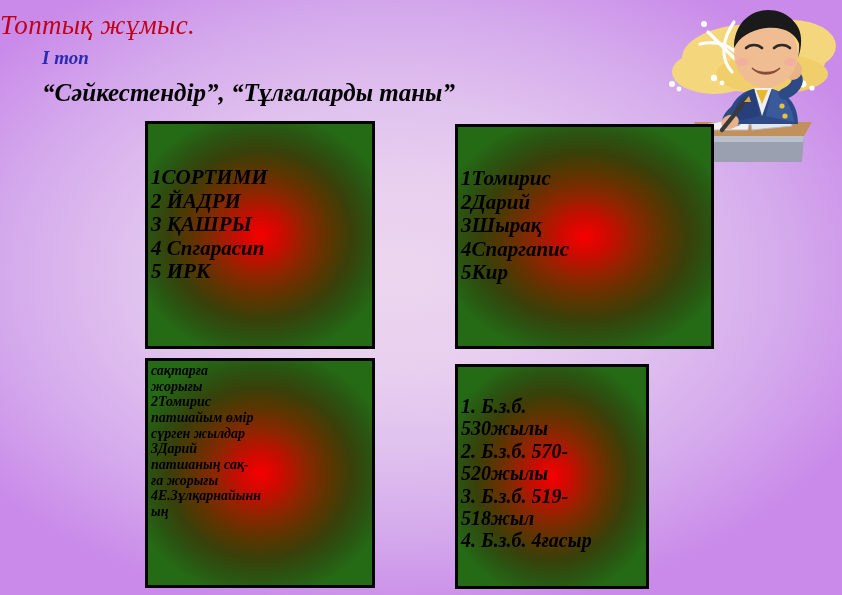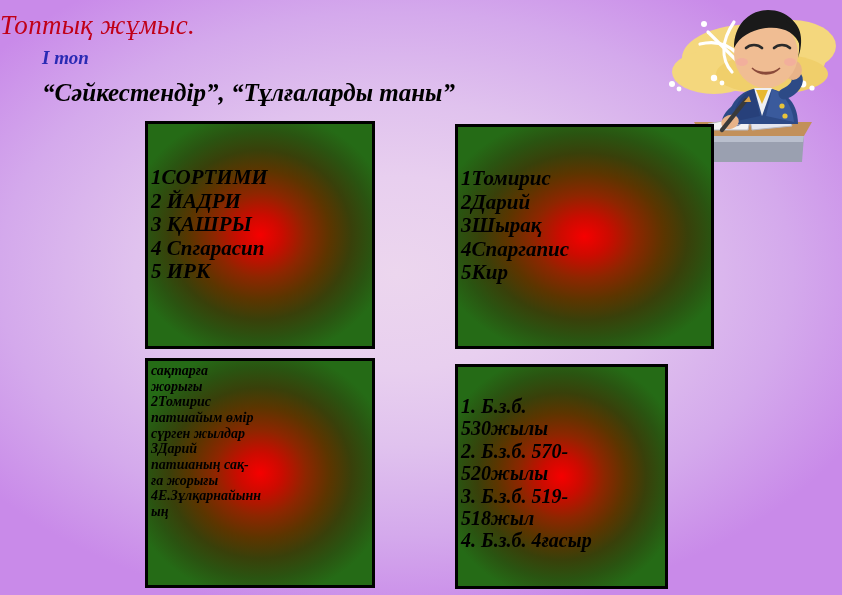--- a/index.html
+++ b/index.html
@@ -99,21 +99,21 @@
     color: #000000;
     font-weight: bold;
     font-style: italic;
     line-height: 1.12;
     white-space: pre-line;
   }
 
   #box1 { left: 145px; top: 121px;  width: 230px; height: 228px; }
   #box2 { left: 455px; top: 124px;  width: 259px; height: 225px; }
   #box3 { left: 145px; top: 358px;  width: 230px; height: 230px; }
-  #box4 { left: 455px; top: 364px;  width: 213px; height: 225px; }
+  #box4 { left: 455px; top: 364px;  width: 194px; height: 225px; }
 
   #box1-text { top: 42px;  font-size: 21px; }
   #box2-text { top: 40px;  font-size: 21px; }
   #box3-text { top: -18px; font-size: 14px; margin-top: 20px; }
   #box4-text { top: 28px;  font-size: 20px; }
 
   
   #clipper {
     position: absolute;
     inset: 0;

